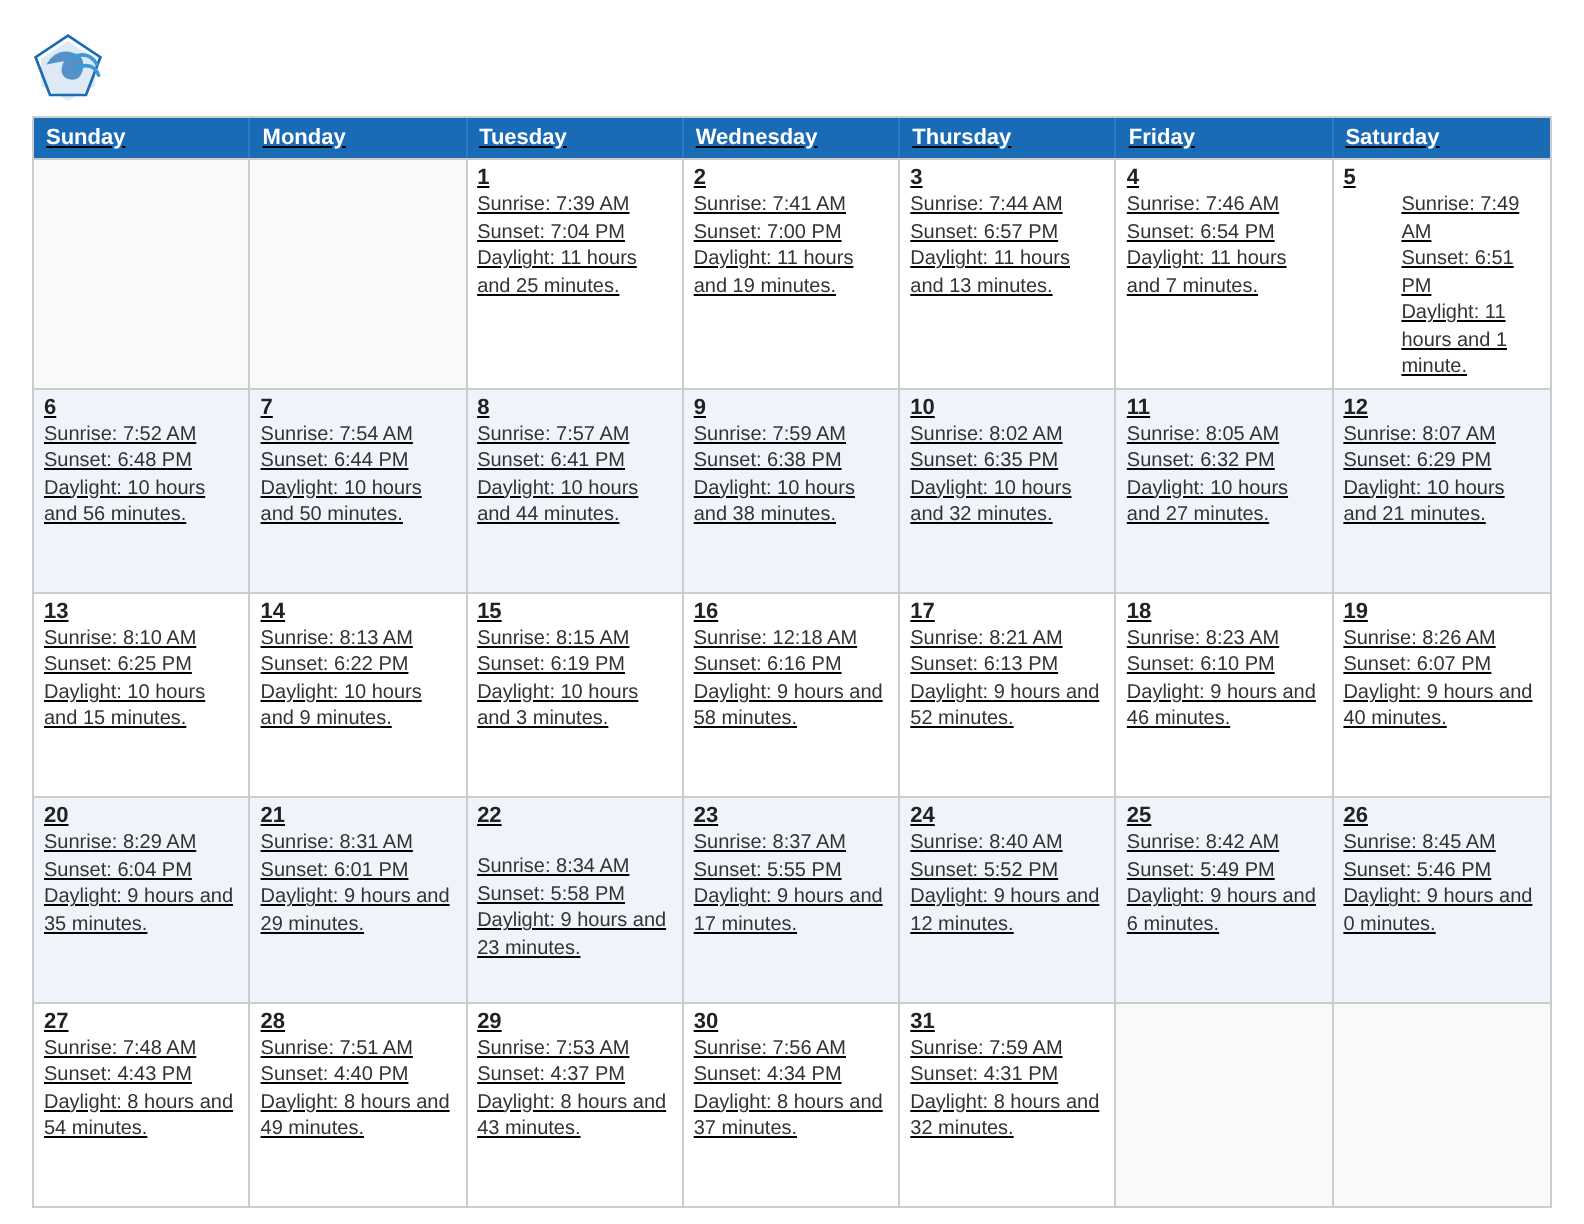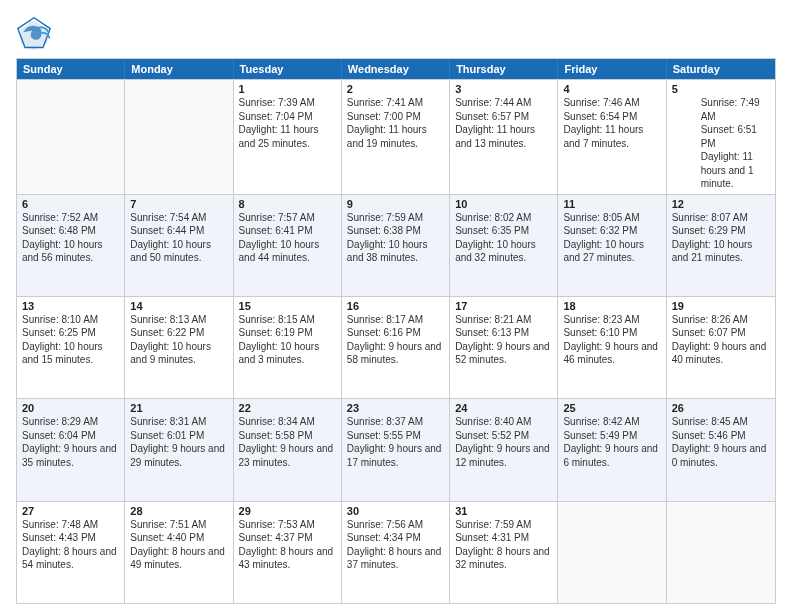--- a/index.html
+++ b/index.html
@@ -9,20 +9,21 @@
       width: 792px;
       height: 612px;
       overflow: hidden;
     }
     .page {
       width: 792px;
       height: 612px;
       padding: 12px 16px 8px 16px;
       display: flex;
       flex-direction: column;
+      text-decoration: underline;
     }
     .header {
       display: flex;
       align-items: flex-start;
       justify-content: space-between;
       margin-bottom: 6px;
     }
     .logo {
       display: flex;
       align-items: center;
@@ -239,21 +240,21 @@
 Daylight: 10 hours and 9 minutes.</div>
           </div>
           <div class="cal-cell">
             <div class="day-num">15</div>
             <div class="cell-text" style="white-space: pre-line;">Sunrise: 8:15 AM
 Sunset: 6:19 PM
 Daylight: 10 hours and 3 minutes.</div>
           </div>
           <div class="cal-cell">
             <div class="day-num">16</div>
-            <div class="cell-text" style="white-space: pre-line;">Sunrise: 8:17 AM
+            <div class="cell-text" style="white-space: pre-line;">Sunrise: 12:18 AM
 Sunset: 6:16 PM
 Daylight: 9 hours and 58 minutes.</div>
           </div>
           <div class="cal-cell">
             <div class="day-num">17</div>
             <div class="cell-text" style="white-space: pre-line;">Sunrise: 8:21 AM
 Sunset: 6:13 PM
 Daylight: 9 hours and 52 minutes.</div>
           </div>
           <div class="cal-cell">
@@ -277,21 +278,21 @@
 Daylight: 9 hours and 35 minutes.</div>
           </div>
           <div class="cal-cell">
             <div class="day-num">21</div>
             <div class="cell-text" style="white-space: pre-line;">Sunrise: 8:31 AM
 Sunset: 6:01 PM
 Daylight: 9 hours and 29 minutes.</div>
           </div>
           <div class="cal-cell">
             <div class="day-num">22</div>
-            <div class="cell-text" style="white-space: pre-line;">Sunrise: 8:34 AM
+            <div class="cell-text" style="white-space: pre-line; margin-top: 12px;">Sunrise: 8:34 AM
 Sunset: 5:58 PM
 Daylight: 9 hours and 23 minutes.</div>
           </div>
           <div class="cal-cell">
             <div class="day-num">23</div>
             <div class="cell-text" style="white-space: pre-line;">Sunrise: 8:37 AM
 Sunset: 5:55 PM
 Daylight: 9 hours and 17 minutes.</div>
           </div>
           <div class="cal-cell">

